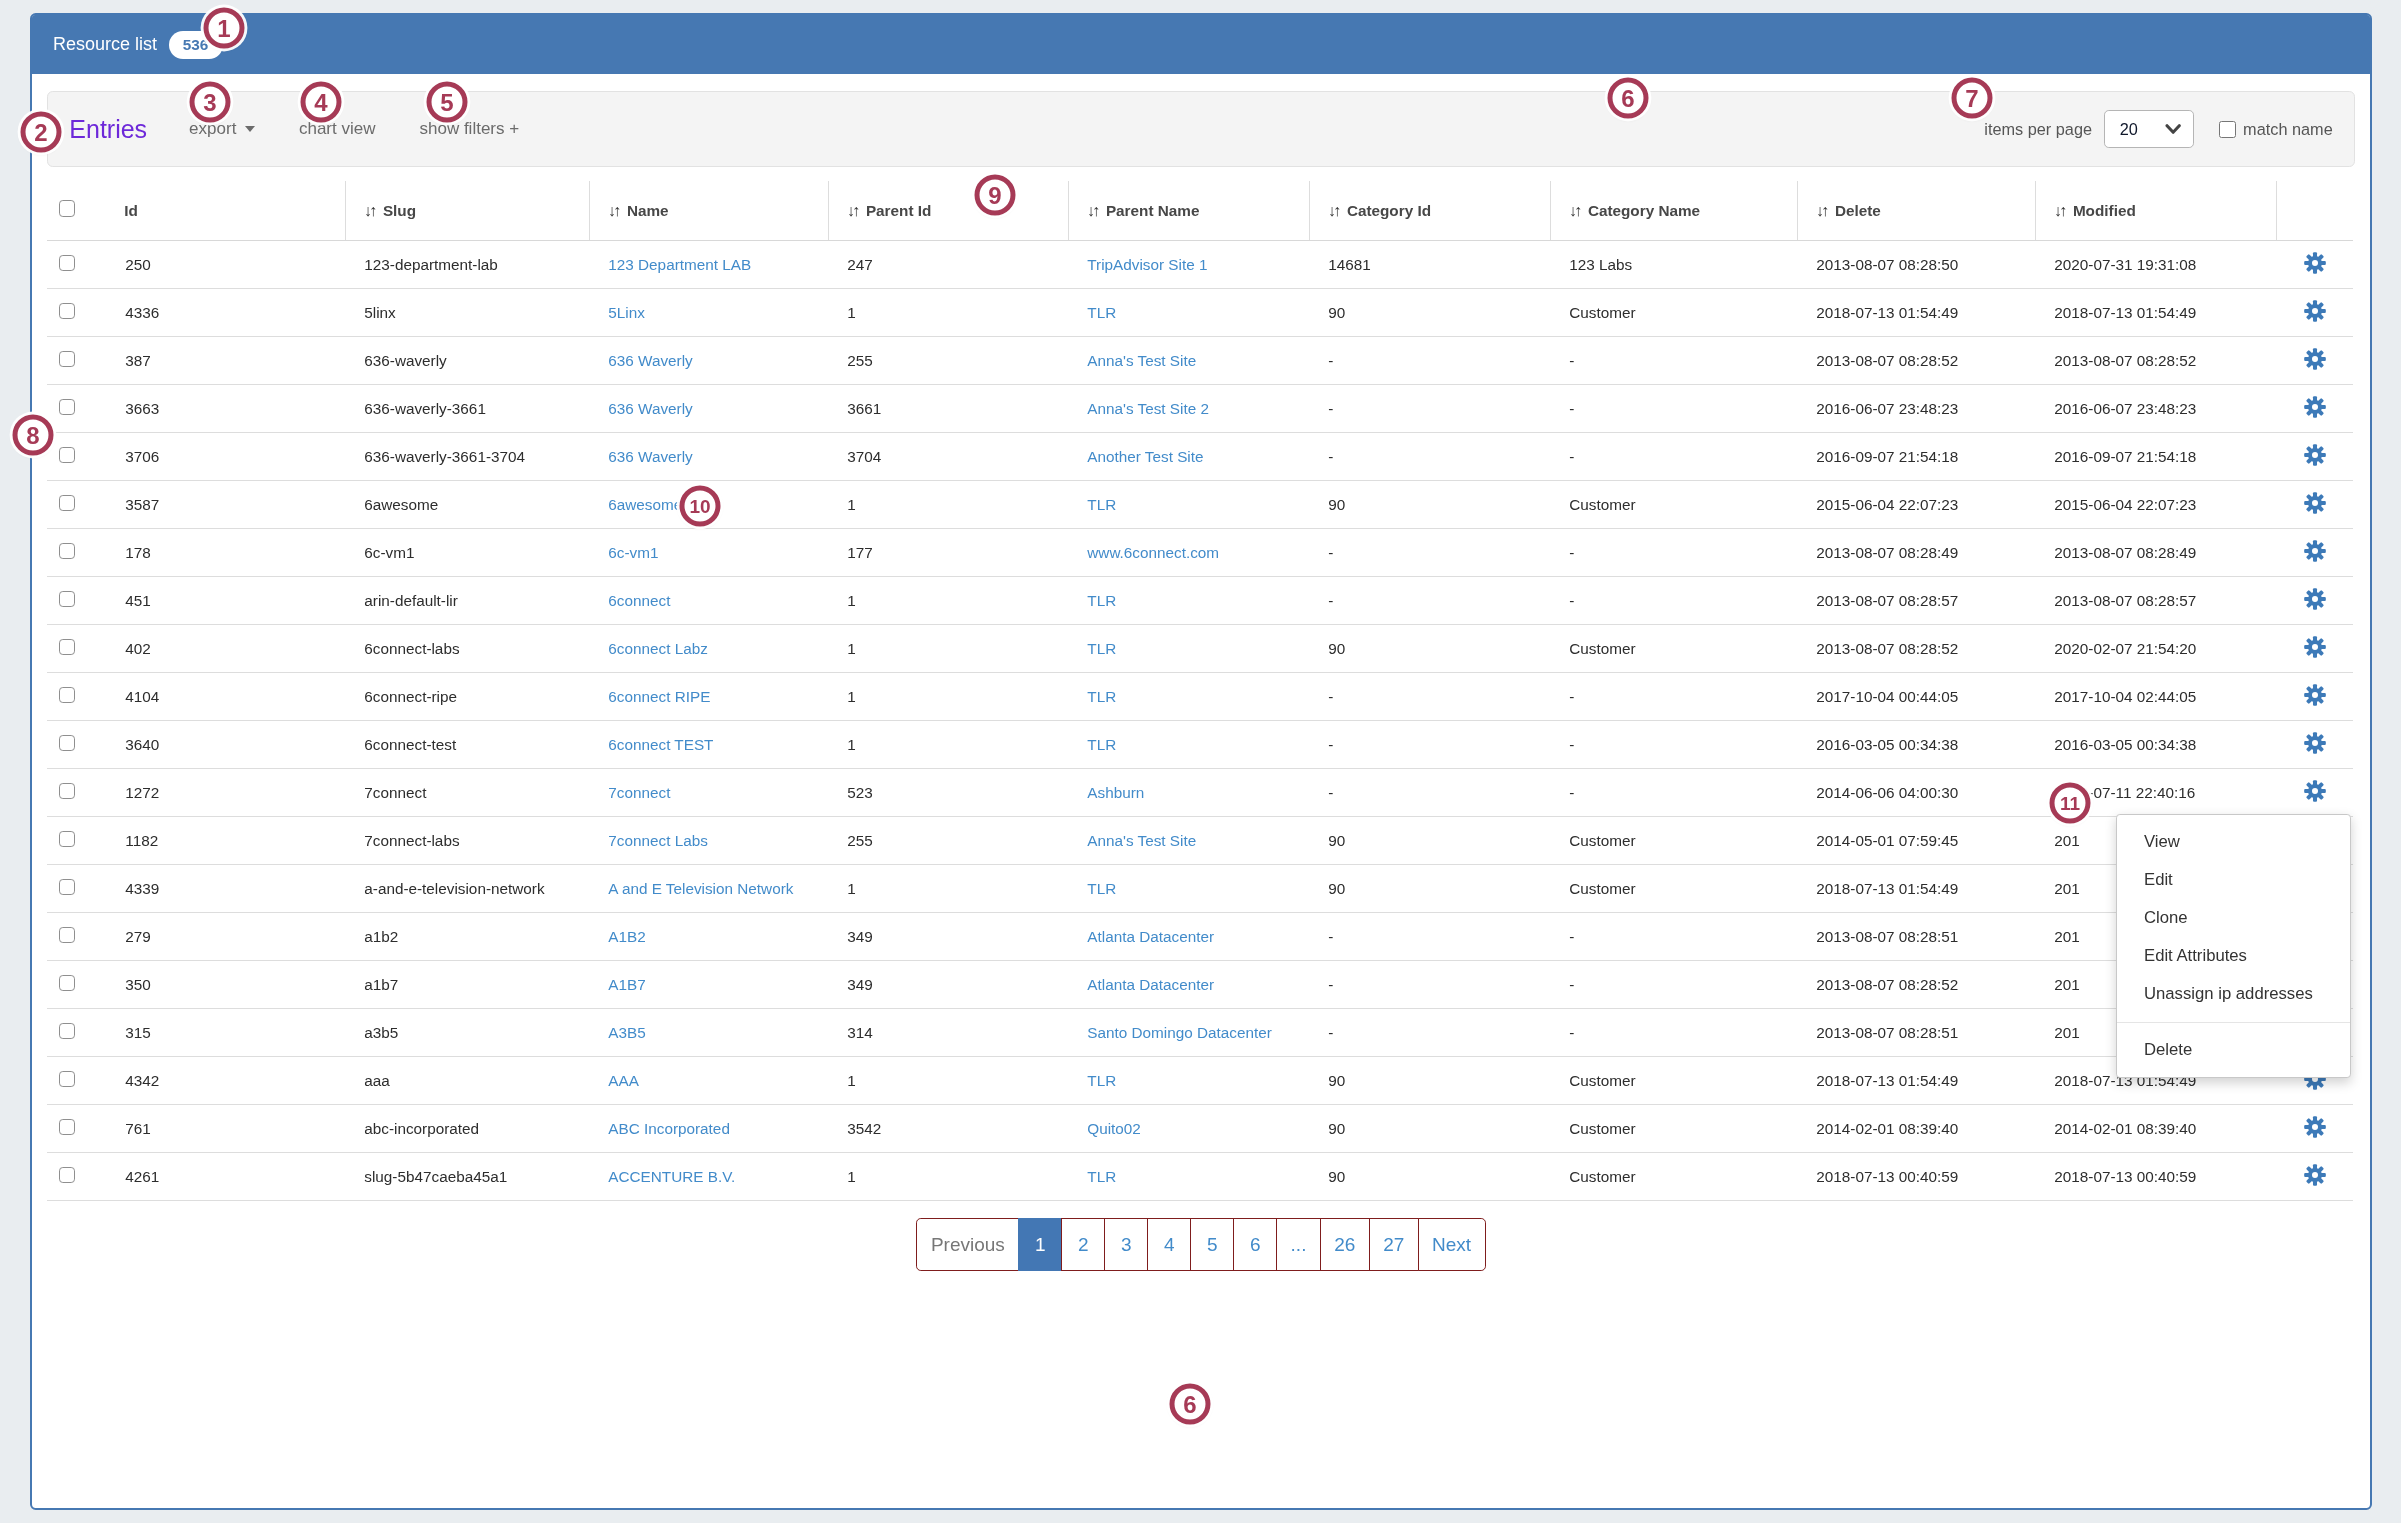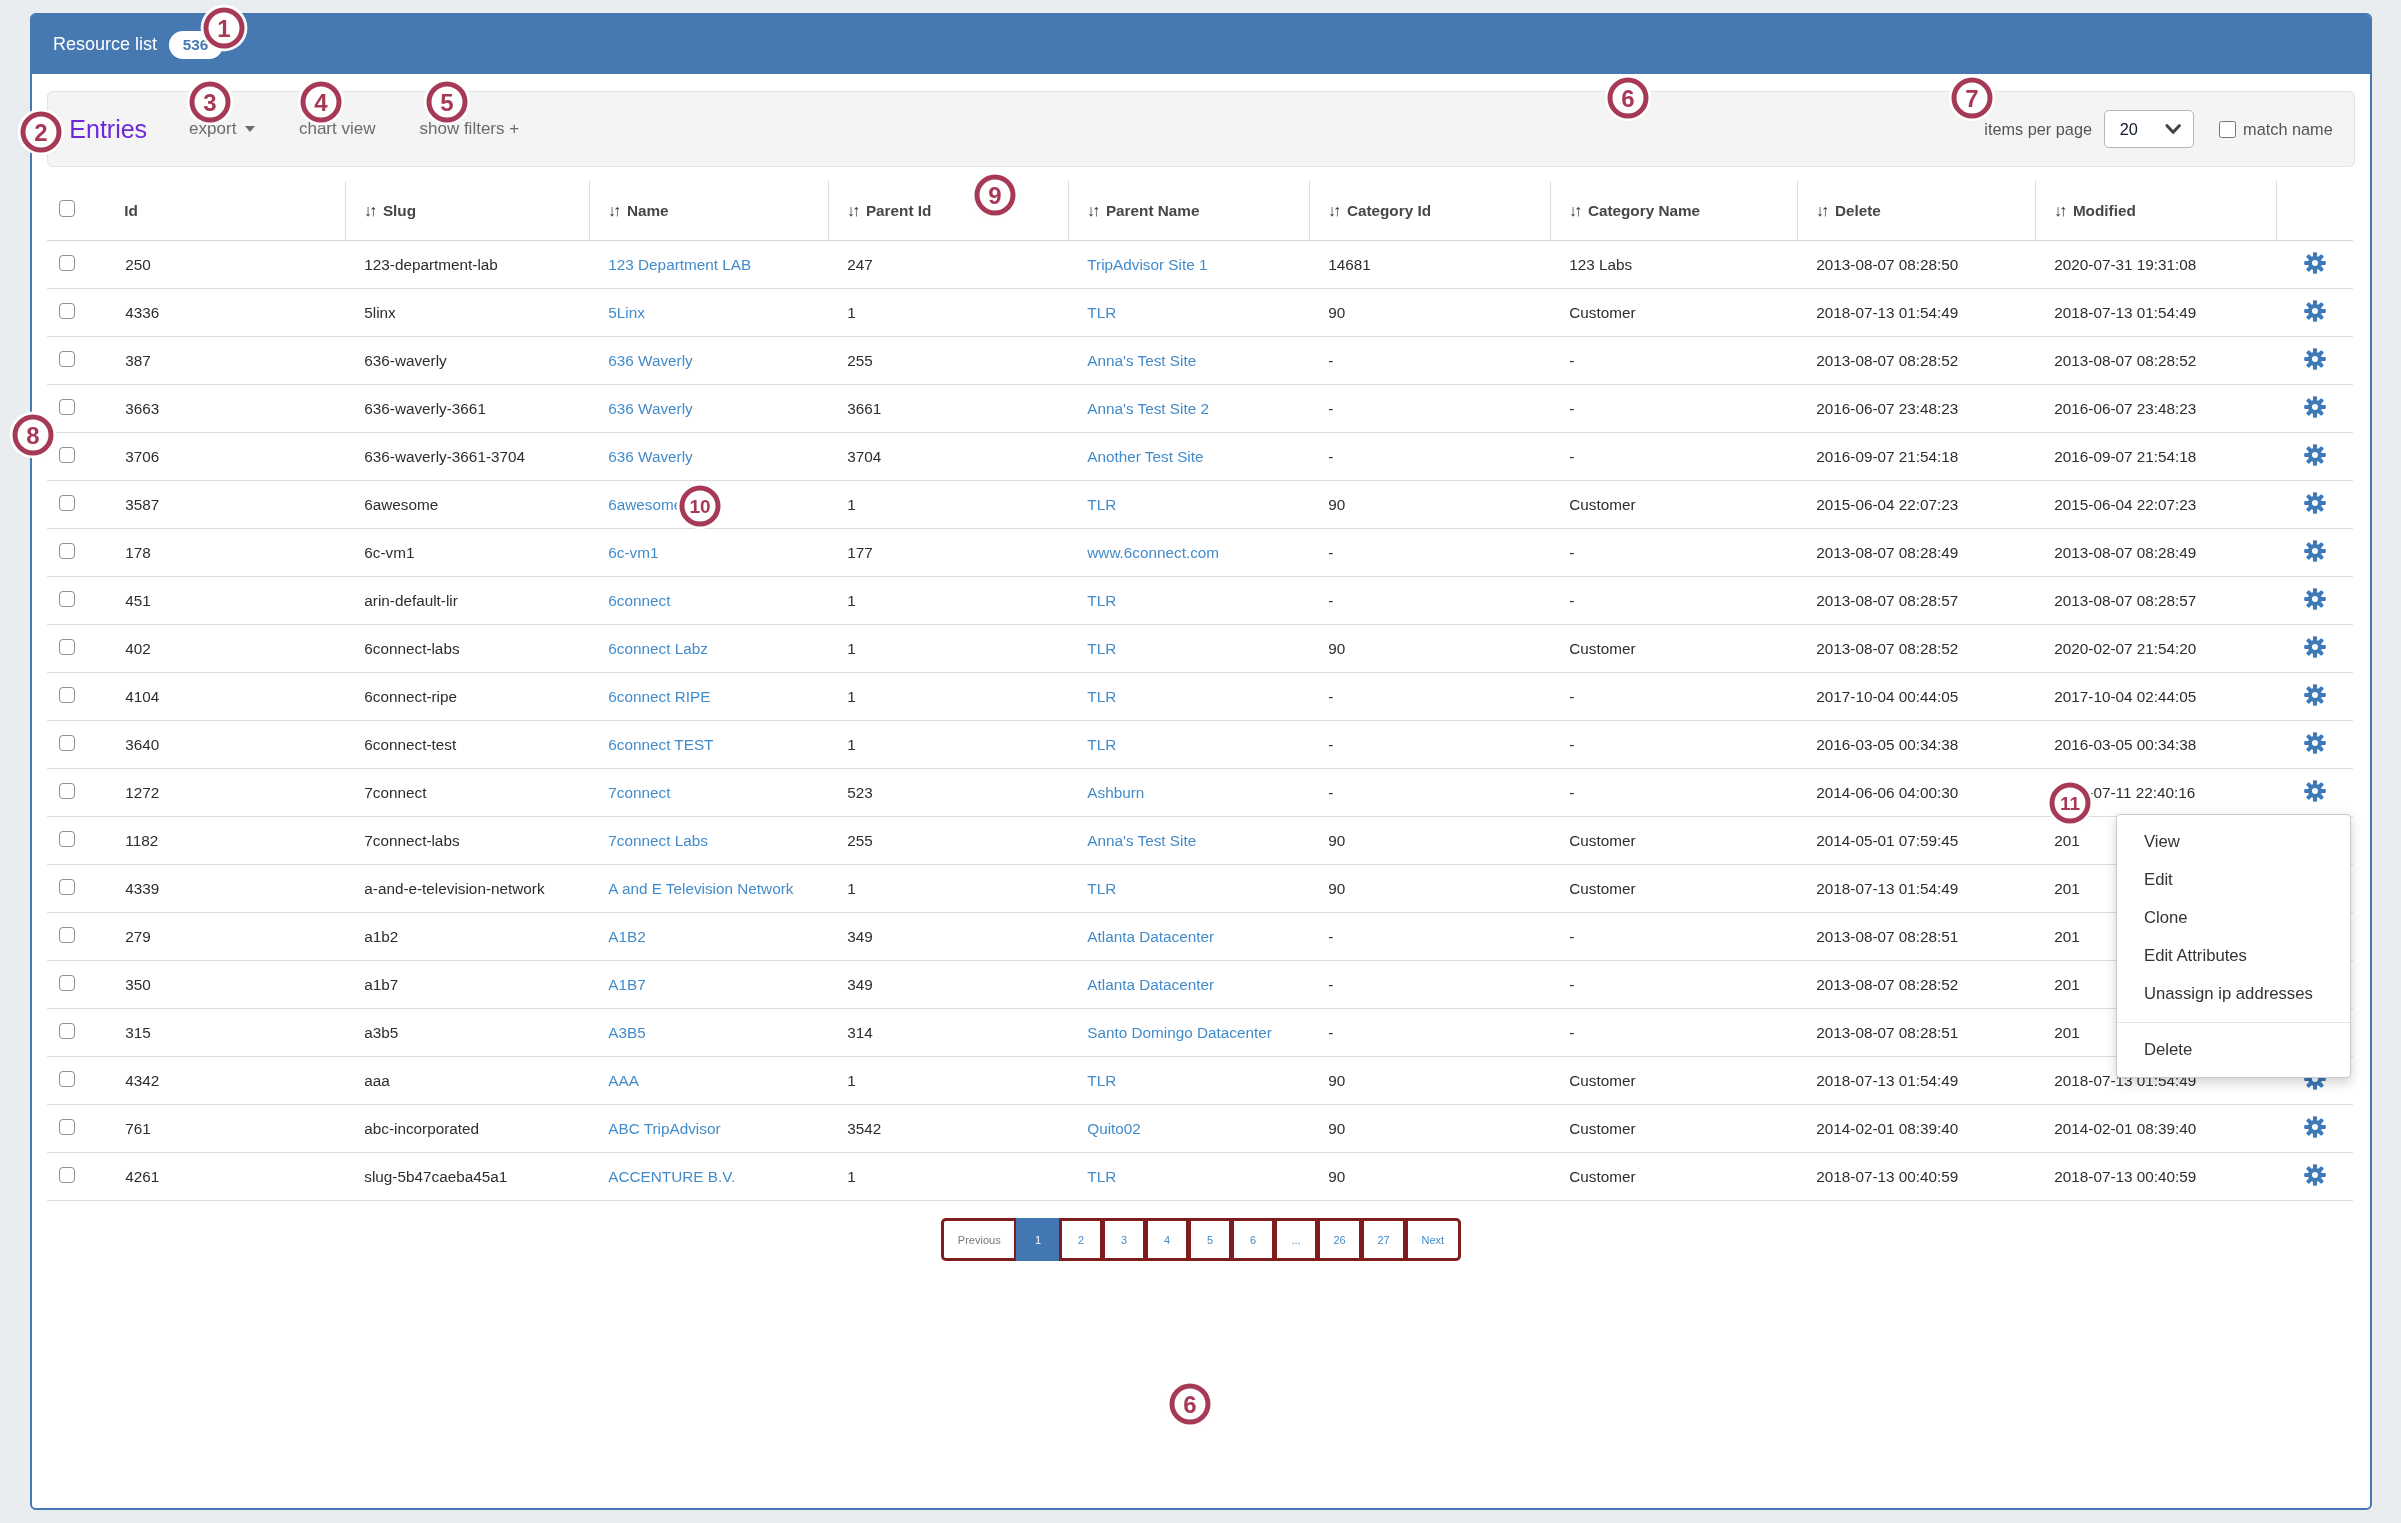--- a/index.html
+++ b/index.html
@@ -45,22 +45,22 @@
      white-space:nowrap;overflow:hidden;box-sizing:border-box;color:#2d2d2d;}
   td.cb,th.cb{padding-left:11.5px;}
   input[type=checkbox].row-cb{appearance:none;-webkit-appearance:none;width:16.3px;height:16.3px;background:#fff;
      border:1.9px solid #8f8f8f;border-radius:3.8px;margin:0;cursor:pointer;}
   a.cell-link{color:#428bca;text-decoration:none;cursor:pointer;}
   .gear-btn{background:none;border:none;padding:0;cursor:pointer;display:inline-flex;}
   td.actions{padding-left:0;text-align:center;}
   
   .displaying{margin-top:75px;text-align:center;font-size:16.3px;color:#2d2d2d;}
   .pagination{margin-top:17px;display:flex;justify-content:center;}
-  .page-btn{display:inline-flex;align-items:center;justify-content:center;height:43px;min-width:44px;
-            padding:0 13.4px;background:#fff;border:3px solid #7f1d1d;margin-left:-1px;font-size:11px;
+  .page-btn{display:inline-flex;align-items:center;justify-content:center;height:53px;min-width:44px;
+            padding:0 13.4px;background:#fff;border:1px solid #7f1d1d;margin-left:-1px;font-size:19px;
             color:#428bca;cursor:pointer;box-sizing:border-box;text-decoration:none;}
   .page-btn.first{border-radius:4.8px 0 0 4.8px;margin-left:0;}
   .page-btn.last{border-radius:0 4.8px 4.8px 0;}
   .page-btn.prev{color:#777;}
   .page-btn.active{background:#4377b4;border-color:#4377b4;color:#fff;}
   
   .context-menu{position:absolute;left:2084px;top:799px;width:233px;background:#fff;border:1px solid #c8c8c8;
                 border-radius:3.8px;box-shadow:0 4.8px 11.5px rgba(0,0,0,0.18);padding:7.6px 0;z-index:50;}
   .menu-item{height:38px;line-height:38px;padding-left:27px;font-size:16.7px;color:#333;cursor:pointer;white-space:nowrap;}
   .menu-divider{height:1px;background:#e5e5e5;margin:8.6px 0;}
@@ -636,21 +636,21 @@
                       <rect x="-2.2" y="-11.8" width="4.4" height="6.5" rx="1.2" transform="rotate(315)"></rect>
                     </g>
                     <circle r="3.3" fill="#fff"></circle>
                   </svg>
                 </button></td>
             </tr>
             <tr>
               <td class="cb"><input type="checkbox" class="row-cb" style=""></td>
               <td><span>761</span></td>
               <td><span>abc-incorporated</span></td>
-              <td><a class="cell-link">ABC TripAdvisor</a></td>
+              <td><a class="cell-link">ABC Incorporated</a></td>
               <td><span>3542</span></td>
               <td><a class="cell-link">Quito02</a></td>
               <td><span>90</span></td>
               <td><span>Customer</span></td>
               <td><span>2014-02-01 08:39:40</span></td>
               <td><span>2014-02-01 08:39:40</span></td>
               <td class="actions"><button class="gear-btn">
                   <svg width="22" height="22" viewBox="-12 -12 24 24">
                     <g fill="#3d7ab8">
                       <circle r="7.6"></circle>

